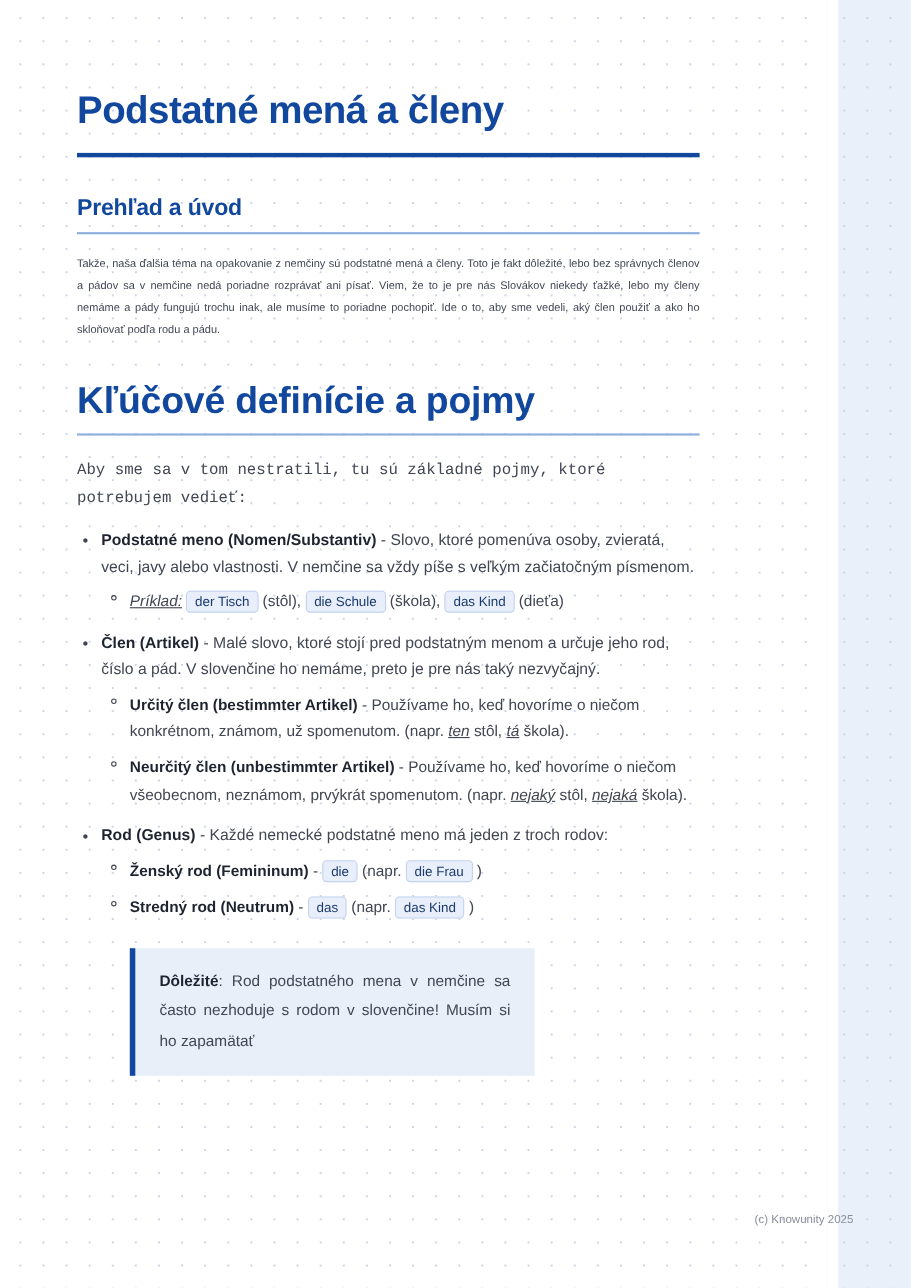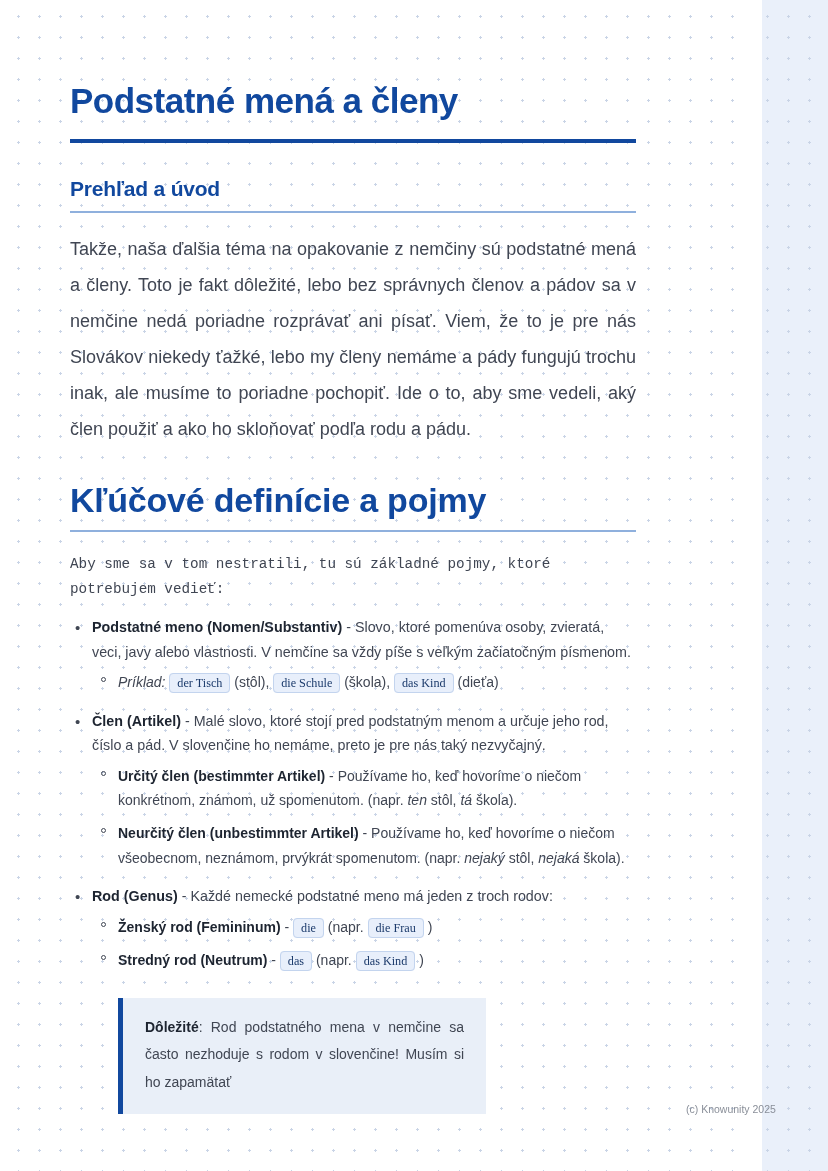--- a/index.html
+++ b/index.html
@@ -75,21 +75,21 @@
   h2.big {
     font-size: 34px;
   }
   .section-rule {
     margin-top: 10px;
     height: 2px;
     background: #8fb0dd;
     width: 100%;
   }
   p.body-text {
-    font-size: 18px;
+    font-size: 10px;
     line-height: 2.0;
     color: #404653;
     margin: 18px 0 0 0;
     text-align: justify;
   }
   p.lead {
     font-size: 14.3px;
     line-height: 1.7;
     color: #404653;
     margin: 20px 0 0 0;
@@ -130,23 +130,23 @@
     position: absolute;
     left: -17px;
     top: 7px;
     width: 5px;
     height: 5px;
     border: 1.4px solid #404653;
     border-radius: 50%;
     box-sizing: border-box;
   }
   b, strong { color: #1d2430; font-weight: bold; }
-  i, em { font-style: italic; }
+  i, em { font-style: italic; text-decoration: underline; }
   .code {
-    font-family: Liberation Serif, serif;
+    font-family: Liberation Sans, sans-serif;
     font-size: 12.2px;
     background: #e8effb;
     border: 1px solid #c3d4ee;
     border-radius: 4px;
     padding: 2px 7px;
     color: #1b3a6b;
     white-space: nowrap;
   }
   .callout {
     margin: 26px 0 0 48px;

